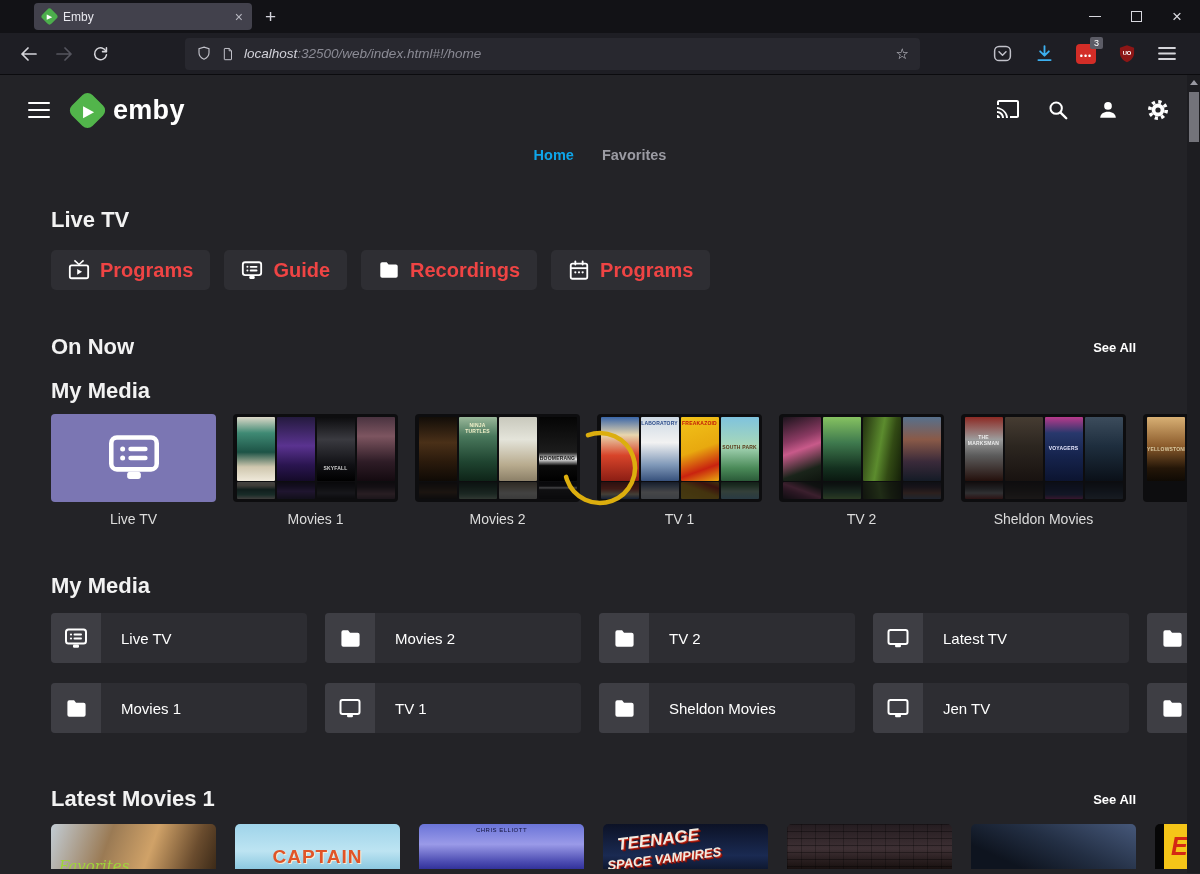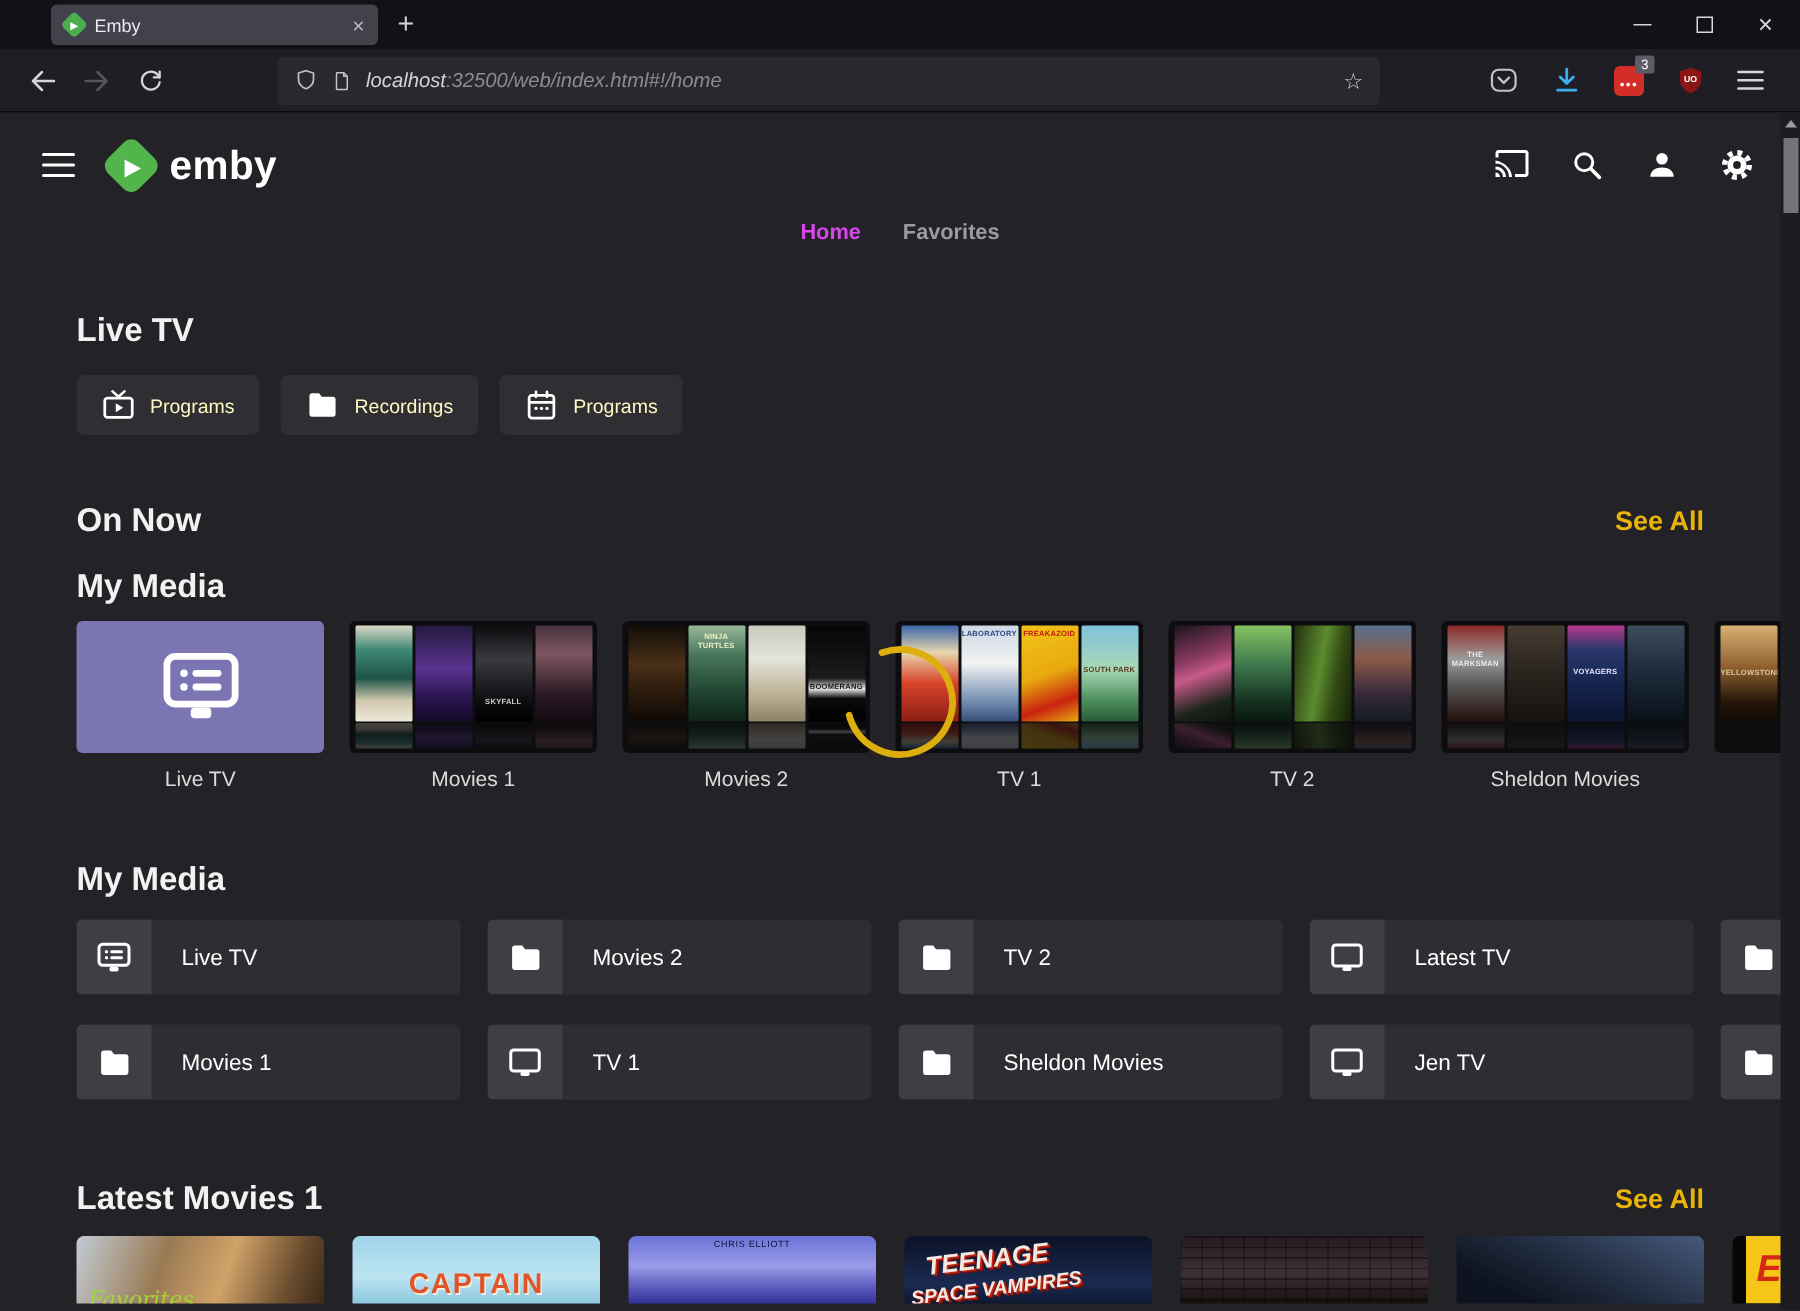--- a/index.html
+++ b/index.html
@@ -48,35 +48,35 @@
   .logo-diamond { width:29px; height:29px; background:#52b54b; border-radius:7px; transform:rotate(45deg);
                   display:flex; align-items:center; justify-content:center; }
   .logo-play { transform:rotate(-45deg); width:0; height:0; border-left:11px solid #fff;
                border-top:6.5px solid transparent; border-bottom:6.5px solid transparent; margin-left:3px; }
   .logo-text { color:#fff; font-size:27px; font-weight:700; letter-spacing:.3px; }
   .header-icons { margin-left:auto; display:flex; align-items:center; gap:25px; }
   .hdr-icon { width:25px; height:25px; display:flex; align-items:center; justify-content:center; }
 
   .nav-tabs { height:20px; margin-top:2px; display:flex; justify-content:center; gap:28px;
               font-size:14.5px; font-weight:700; }
-  .nav-home { color:#d946ef; }
+  .nav-home { color:#0ea5e9; }
   .nav-fav { color:#9b9ba3; }
 
   .h1 { color:#f2f2f2; font-size:22px; font-weight:700; }
   .pad { padding-left:51px; }
 
   .lt-title { margin-top:40px; }
   .btn-row { margin-top:17px; display:flex; gap:14px; }
   .emby-btn { height:40px; background:#2e2e33; border-radius:5px; display:flex; align-items:center;
               gap:10px; padding:0 17px; }
-  .emby-btn span.lbl { color:#fef9c3; font-size:13px; font-weight:400; }
+  .emby-btn span.lbl { color:#ef4444; font-size:20px; font-weight:700; }
 
   .row-head { margin-top:44px; display:flex; align-items:center; justify-content:space-between;
               padding-right:64px; }
-  .see-all { color:#eab308; font-size:18px; font-weight:600; }
+  .see-all { color:#ffffff; font-size:13px; font-weight:600; }
   .mm-title { margin-top:18px; }
 
   .tiles-row { margin-top:10px; display:flex; gap:17px; width:max-content; }
   .tile { width:165px; }
   .tile-art { width:165px; height:88px; background:#0d0d0f; border-radius:4px; padding:3px 2px 0 2px;
               overflow:hidden; }
   .tile-art.purple { background:#7b76b3; display:flex; align-items:center; justify-content:center; padding:0; }
   .minis { height:64px; display:flex; gap:2px; justify-content:center; }
   .mini { width:38px; border-radius:1px; position:relative; overflow:hidden; }
   .reflect { height:17px; margin-top:1px; display:flex; gap:2px; justify-content:center;
@@ -280,20 +280,31 @@
     <div class="emby-btn">
       <svg width="22" height="22" viewBox="0 0 24 24">
           <path d="M7 1.5l5 4.5 5-4.5" stroke="#fff" stroke-width="1.8" fill="none" stroke-linejoin="round"></path>
           <rect x="2" y="7" width="20" height="14" rx="2" stroke="#fff" stroke-width="2" fill="none"></rect>
           <path d="M10 10.8v6.4l5.4-3.2z" fill="#fff"></path>
         </svg>
       <span class="lbl">Programs</span>
     </div>
     <div class="emby-btn">
       <svg width="22" height="22" viewBox="0 0 24 24">
+          <rect x="2" y="3.5" width="20" height="14" rx="2.5" stroke="#fff" stroke-width="2" fill="none"></rect>
+          <circle cx="7" cy="8.5" r="1.1" fill="#fff"></circle>
+          <rect x="9.5" y="7.5" width="8.5" height="2" rx="1" fill="#fff"></rect>
+          <circle cx="7" cy="12.5" r="1.1" fill="#fff"></circle>
+          <rect x="9.5" y="11.5" width="8.5" height="2" rx="1" fill="#fff"></rect>
+          <rect x="9" y="18.5" width="6" height="3.2" rx="1.2" fill="#fff"></rect>
+        </svg>
+      <span class="lbl">Guide</span>
+    </div>
+    <div class="emby-btn">
+      <svg width="22" height="22" viewBox="0 0 24 24">
           <path d="M2.5 5.5a2 2 0 0 1 2-2h5l2 2.5h8a2 2 0 0 1 2 2v10.5a2 2 0 0 1-2 2h-15a2 2 0 0 1-2-2z" fill="#fff"></path>
         </svg>
       <span class="lbl">Recordings</span>
     </div>
     <div class="emby-btn">
       <svg width="22" height="22" viewBox="0 0 24 24">
           <rect x="3" y="5" width="18" height="16.5" rx="2" stroke="#fff" stroke-width="2" fill="none"></rect>
           <path d="M3 10h18" stroke="#fff" stroke-width="2"></path>
           <path d="M8 2.5V6M16 2.5V6" stroke="#fff" stroke-width="2" stroke-linecap="round"></path>
           <circle cx="8" cy="14.5" r="1.2" fill="#fff"></circle>

